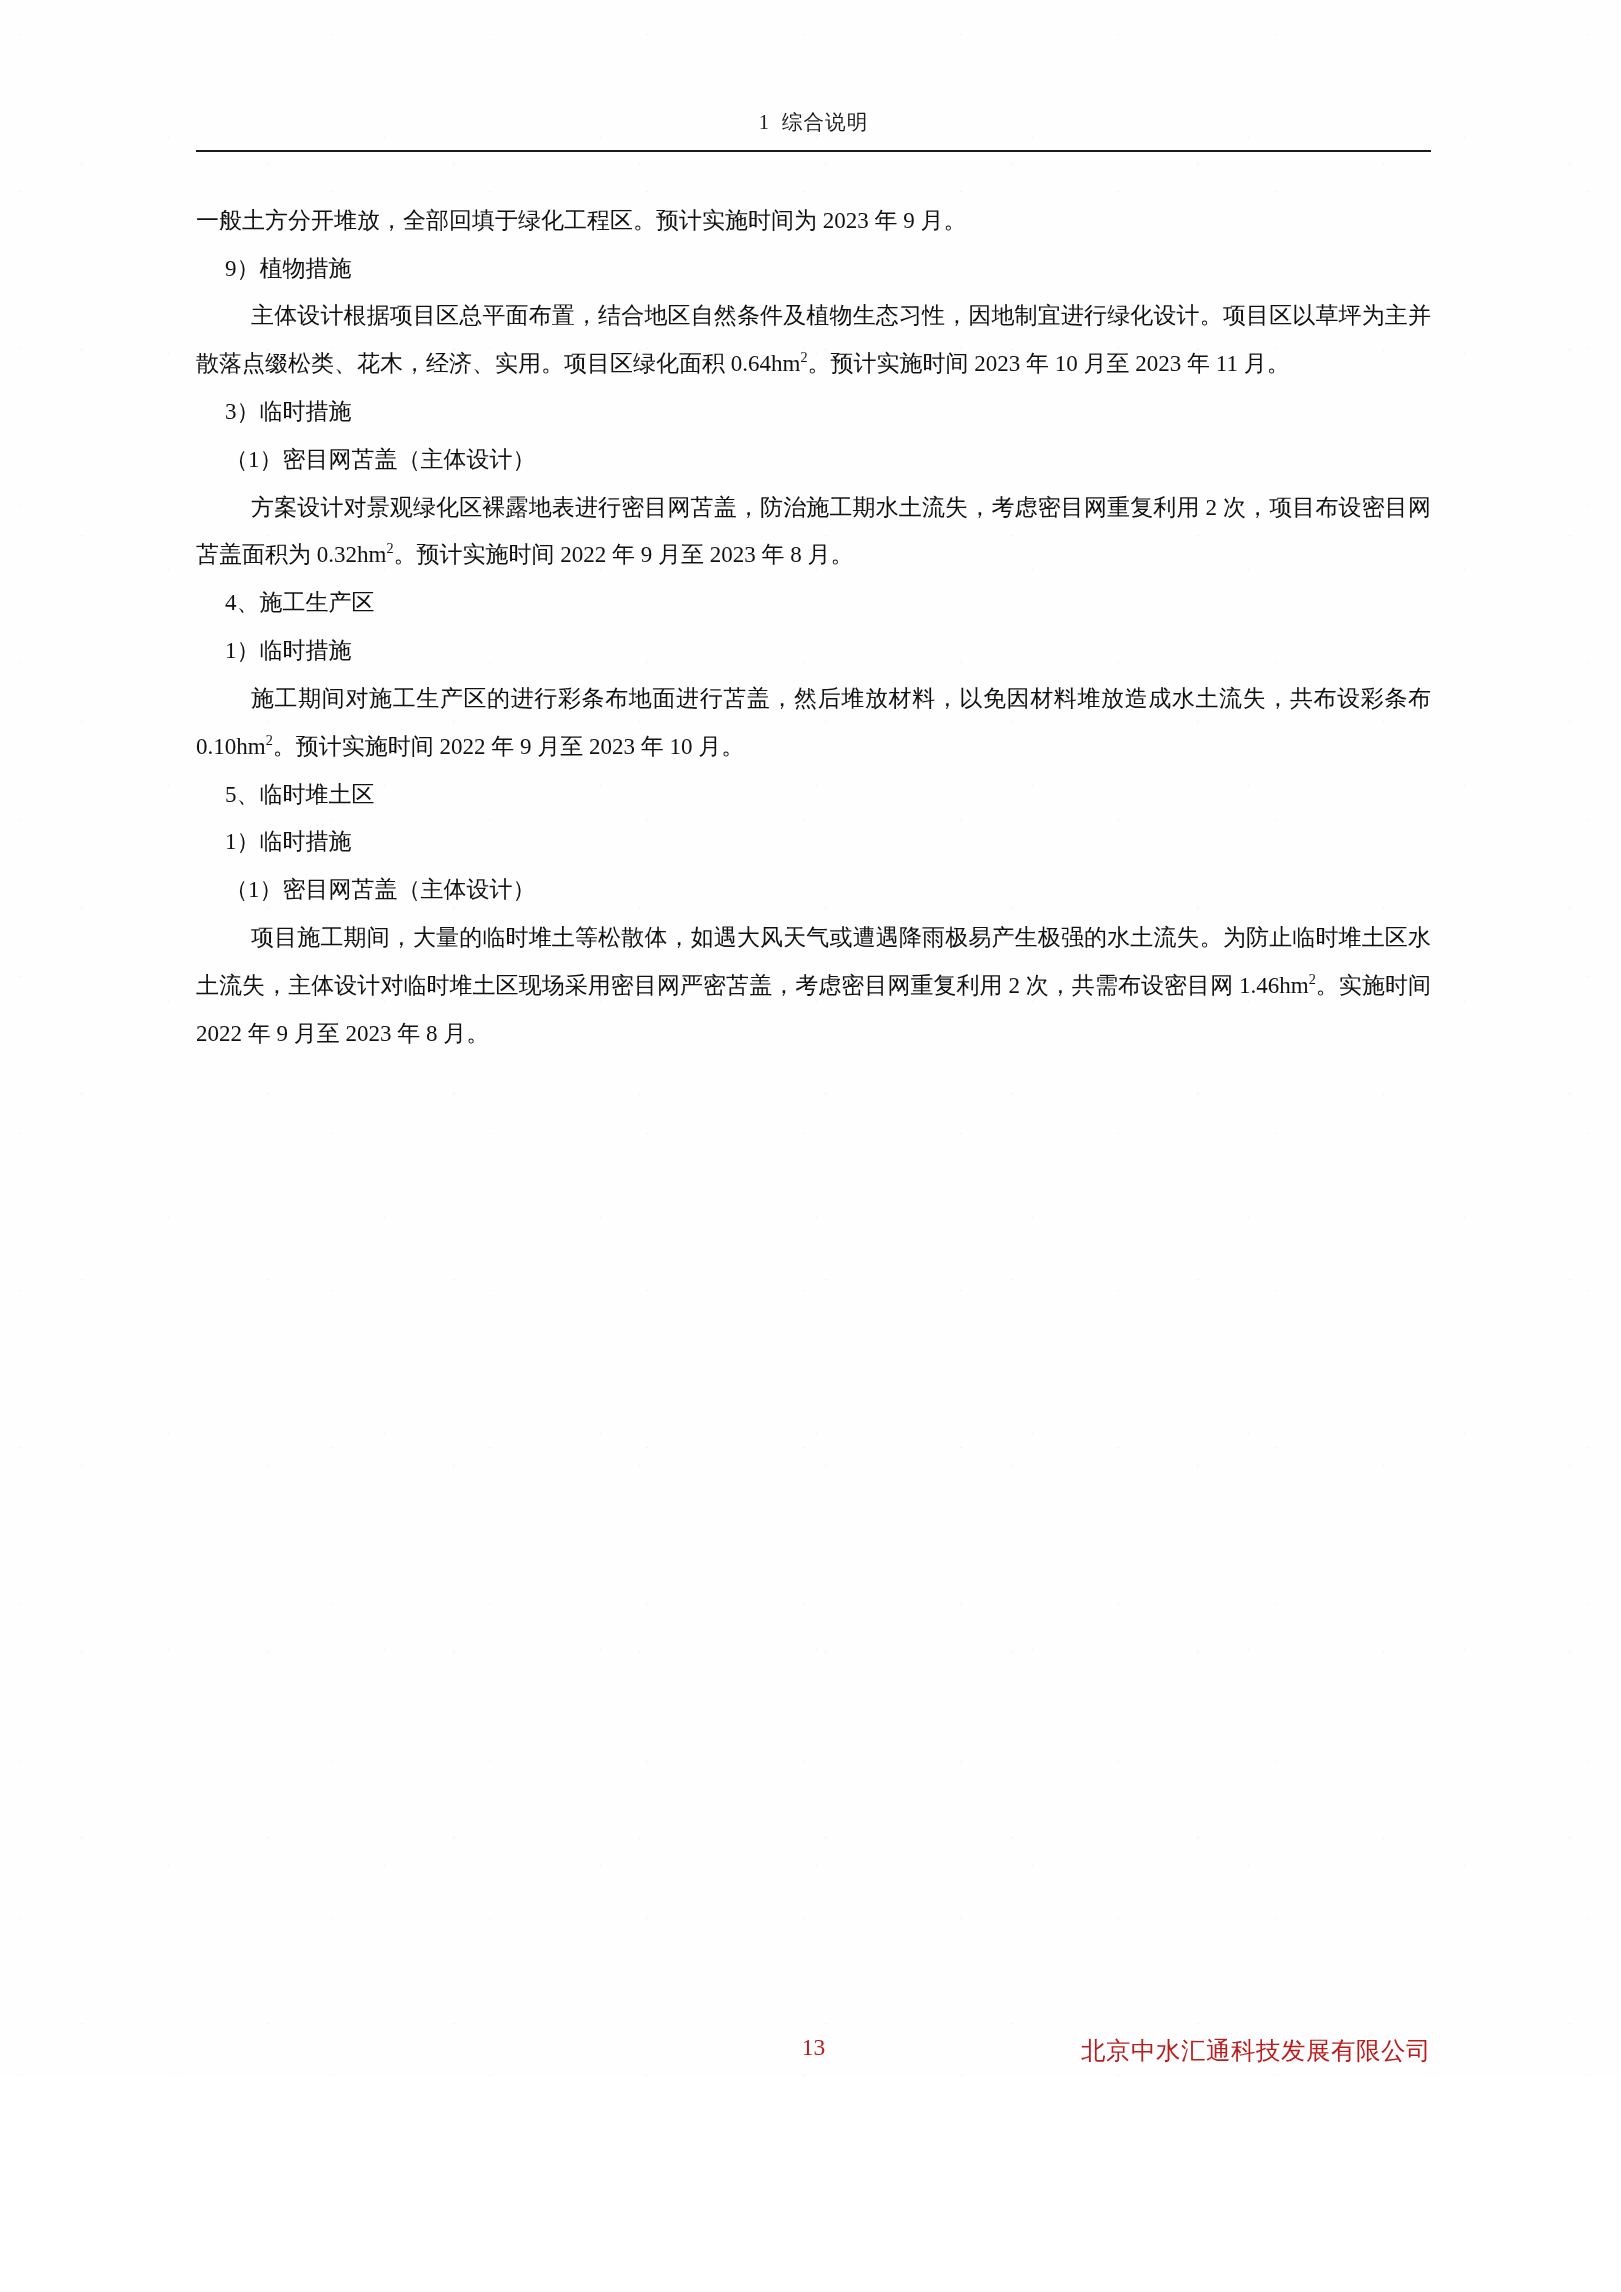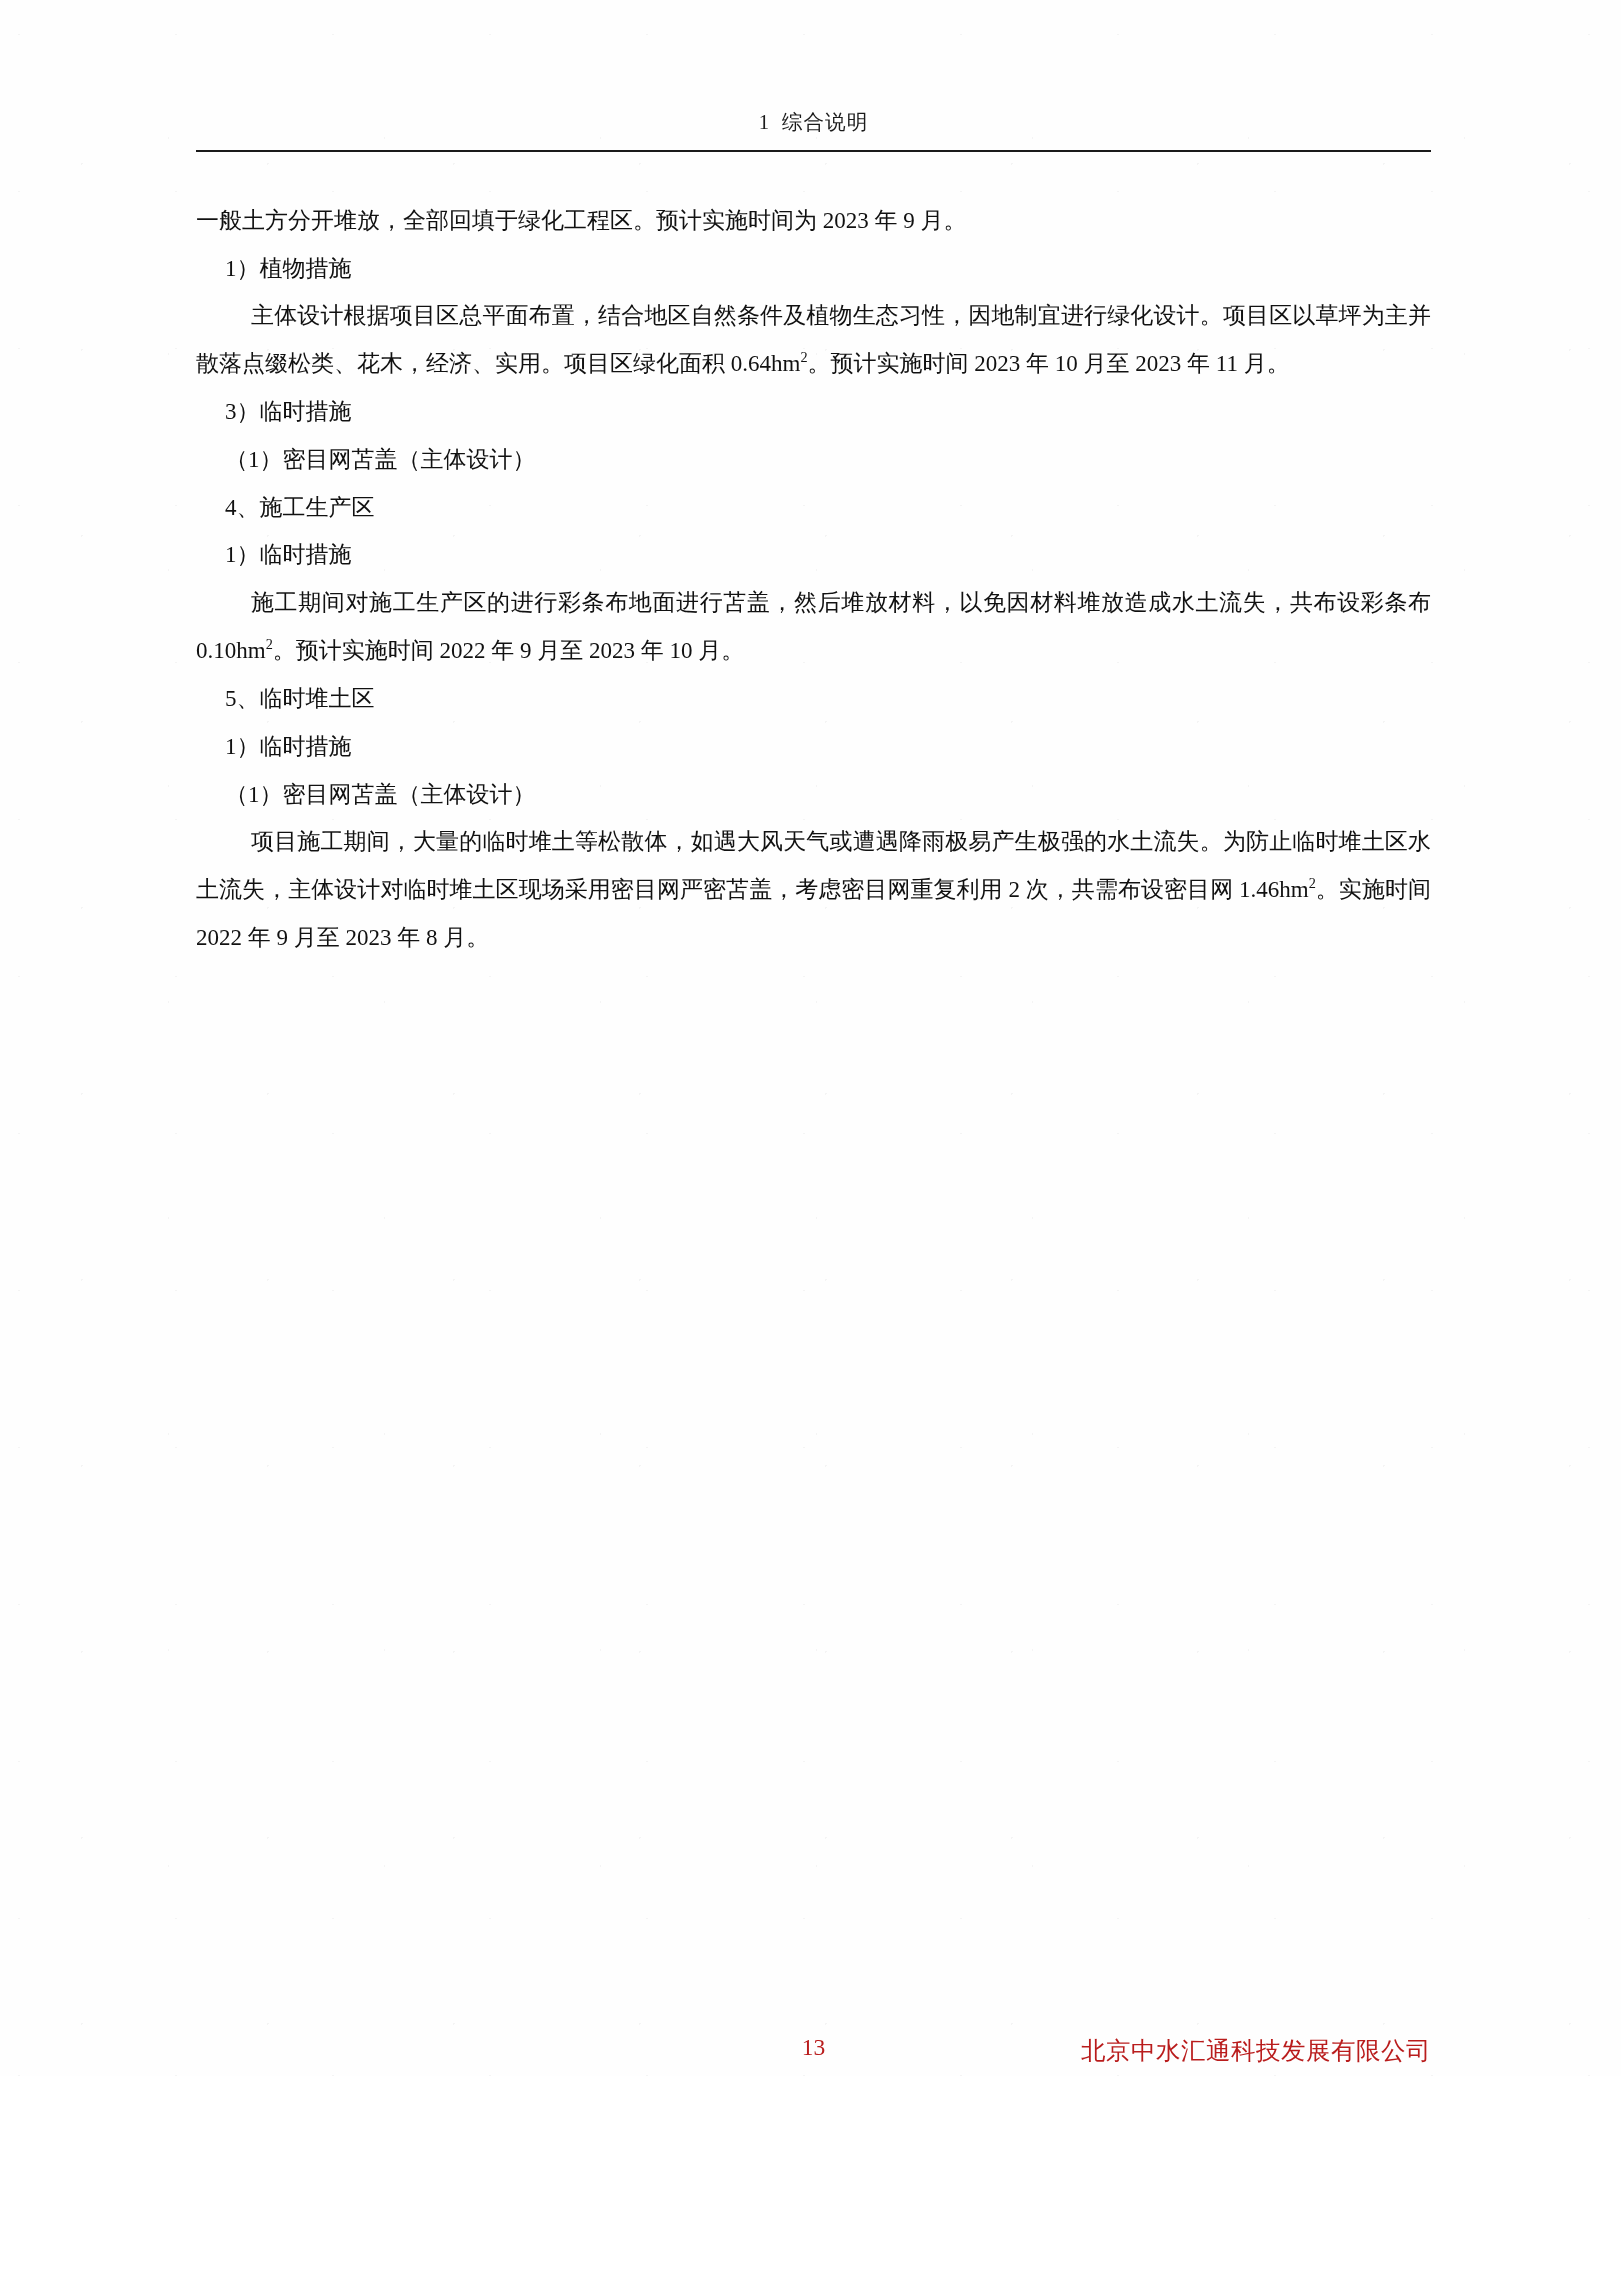--- a/index.html
+++ b/index.html
@@ -104,24 +104,25 @@
 <div class="page">
 
   <div class="content">
 
     <div class="header">
       <span class="hdr-num">1</span><span>综合说明</span>
     </div>
 
     <div class="body-text">
       <p class="para">一般土方分开堆放，全部回填于绿化工程区。预计实施时间为 2023 年 9 月。</p>
-      <p class="para indent1">1）植物措施</p>
+      <p class="para indent1">9）植物措施</p>
       <p class="para indent2">主体设计根据项目区总平面布置，结合地区自然条件及植物生态习性，因地制宜进行绿化设计。项目区以草坪为主并散落点缀松类、花木，经济、实用。项目区绿化面积 0.64hm<sup>2</sup>。预计实施时间 2023 年 10 月至 2023 年 11 月。</p>
       <p class="para indent1">3）临时措施</p>
       <p class="para indent1">（1）密目网苫盖（主体设计）</p>
+      <p class="para indent2">方案设计对景观绿化区裸露地表进行密目网苫盖，防治施工期水土流失，考虑密目网重复利用 2 次，项目布设密目网苫盖面积为 0.32hm<sup>2</sup>。预计实施时间 2022 年 9 月至 2023 年 8 月。</p>
       <p class="para indent1">4、施工生产区</p>
       <p class="para indent1">1）临时措施</p>
       <p class="para indent2">施工期间对施工生产区的进行彩条布地面进行苫盖，然后堆放材料，以免因材料堆放造成水土流失，共布设彩条布 0.10hm<sup>2</sup>。预计实施时间 2022 年 9 月至 2023 年 10 月。</p>
       <p class="para indent1">5、临时堆土区</p>
       <p class="para indent1">1）临时措施</p>
       <p class="para indent1">（1）密目网苫盖（主体设计）</p>
       <p class="para indent2">项目施工期间，大量的临时堆土等松散体，如遇大风天气或遭遇降雨极易产生极强的水土流失。为防止临时堆土区水土流失，主体设计对临时堆土区现场采用密目网严密苫盖，考虑密目网重复利用 2 次，共需布设密目网 1.46hm<sup>2</sup>。实施时间 2022 年 9 月至 2023 年 8 月。</p>
     </div>
 
   </div>

